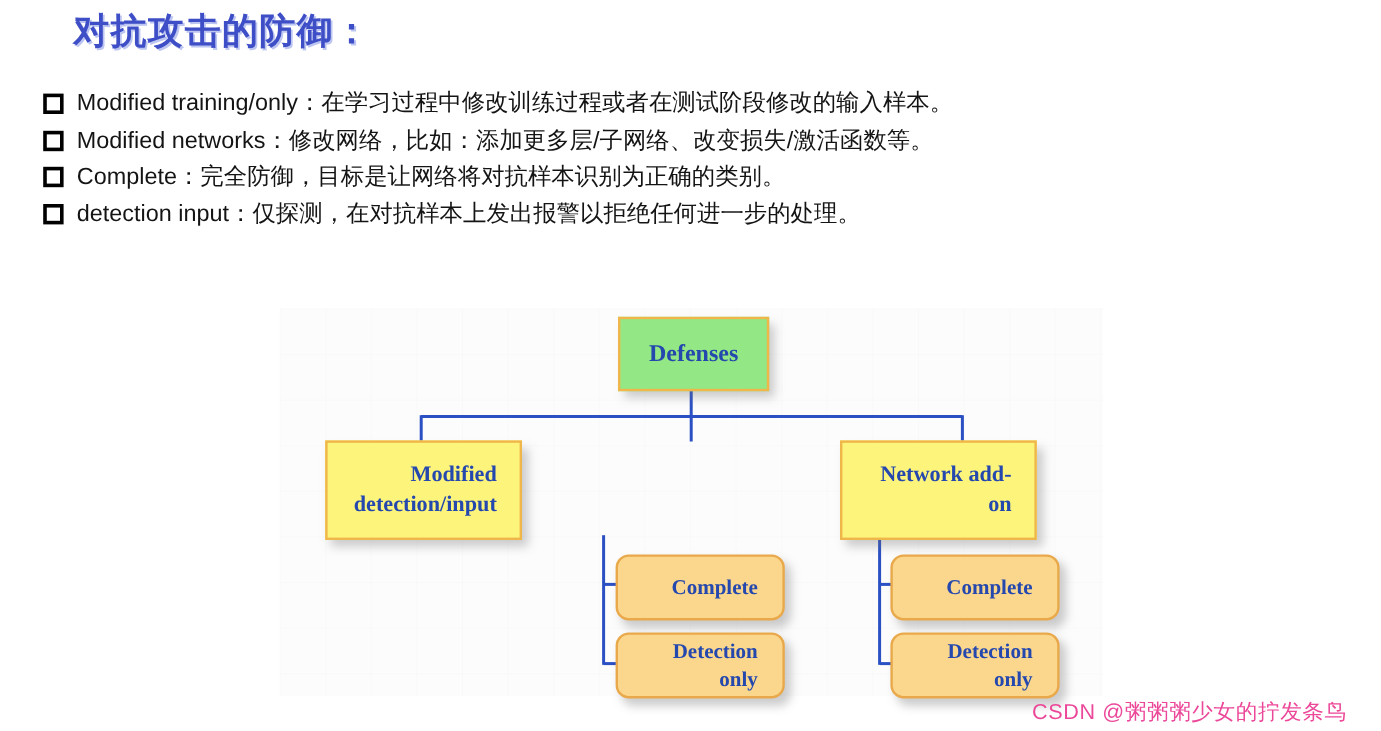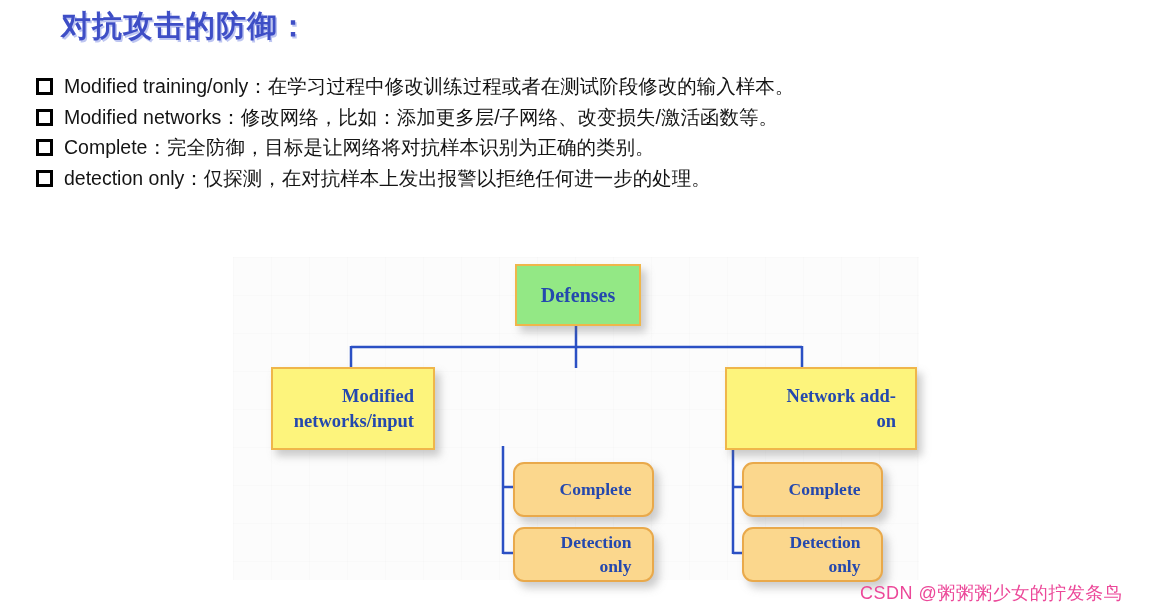--- a/index.html
+++ b/index.html
@@ -40,21 +40,21 @@
   .node span{display:inline-block;line-height:1.32;}
   .node-root{
     left:282px;top:7px;width:122px;height:58px;
     background:#93e885;border:2px solid #efb64a;font-size:20px;
   }
   .node-l2{
     top:110px;width:160px;height:79px;
     background:#fdf47c;border:2px solid #efb64a;font-size:18.5px;
   }
   .node-l2 span{width:122px;}
-  .n-l2-0{left:38px;} .n-l2-1{left:263px;} .n-l2-2{left:492px;padding-left:28px;}
+  .n-l2-0{left:38px;} .n-l2-1{left:263px;} .n-l2-2{left:467px;}
   .node-leaf{
     width:137px;height:51px;border-radius:11px;
     background:#fbd78d;border:2px solid #e9a94b;font-size:17.5px;
   }
   .node-leaf span{width:96px;}
   .n-leaf-0{left:280px;top:205px;} .n-leaf-1{left:280px;top:270px;}
   .n-leaf-2{left:509px;top:205px;} .n-leaf-3{left:509px;top:270px;}
   .watermark{
     position:absolute;left:860px;top:581px;font-size:18px;color:#ec4899;
     letter-spacing:0.5px;white-space:nowrap;text-align:center;
@@ -75,21 +75,21 @@
     <div class="bullet-item">
       <span class="bullet-square"></span>
       <span class="bullet-text">Modified networks：修改网络，比如：添加更多层/子网络、改变损失/激活函数等。</span>
     </div>
     <div class="bullet-item">
       <span class="bullet-square"></span>
       <span class="bullet-text">Complete：完全防御，目标是让网络将对抗样本识别为正确的类别。</span>
     </div>
     <div class="bullet-item">
       <span class="bullet-square"></span>
-      <span class="bullet-text">detection only：仅探测，在对抗样本上发出报警以拒绝任何进一步的处理。</span>
+      <span class="bullet-text">detection input：仅探测，在对抗样本上发出报警以拒绝任何进一步的处理。</span>
     </div>
   </div>
 
   <div class="diagram">
 
     <svg class="connectors" width="686" height="323" viewBox="0 0 686 323">
       <g stroke="#2b50c4" stroke-width="2.5" fill="none">
         <path d="M343 65 L343 91"></path>
         <path d="M118 90 L569 90"></path>
         <path d="M118 89 L118 111"></path>
@@ -102,21 +102,21 @@
         <path d="M500 230 L511 230"></path>
         <path d="M500 296 L511 296"></path>
       </g>
     </svg>
 
     <div class="node node-root">
       <span>Defenses</span>
     </div>
 
     <div class="node node-l2 n-l2-0">
-      <span>Modified networks/input</span>
+      <span>Modified detection/input</span>
     </div>
     <div class="node node-l2 n-l2-2">
       <span>Network add-on</span>
     </div>
 
     <div class="node node-leaf n-leaf-0">
       <span>Complete</span>
     </div>
     <div class="node node-leaf n-leaf-1">
       <span>Detection only</span>

